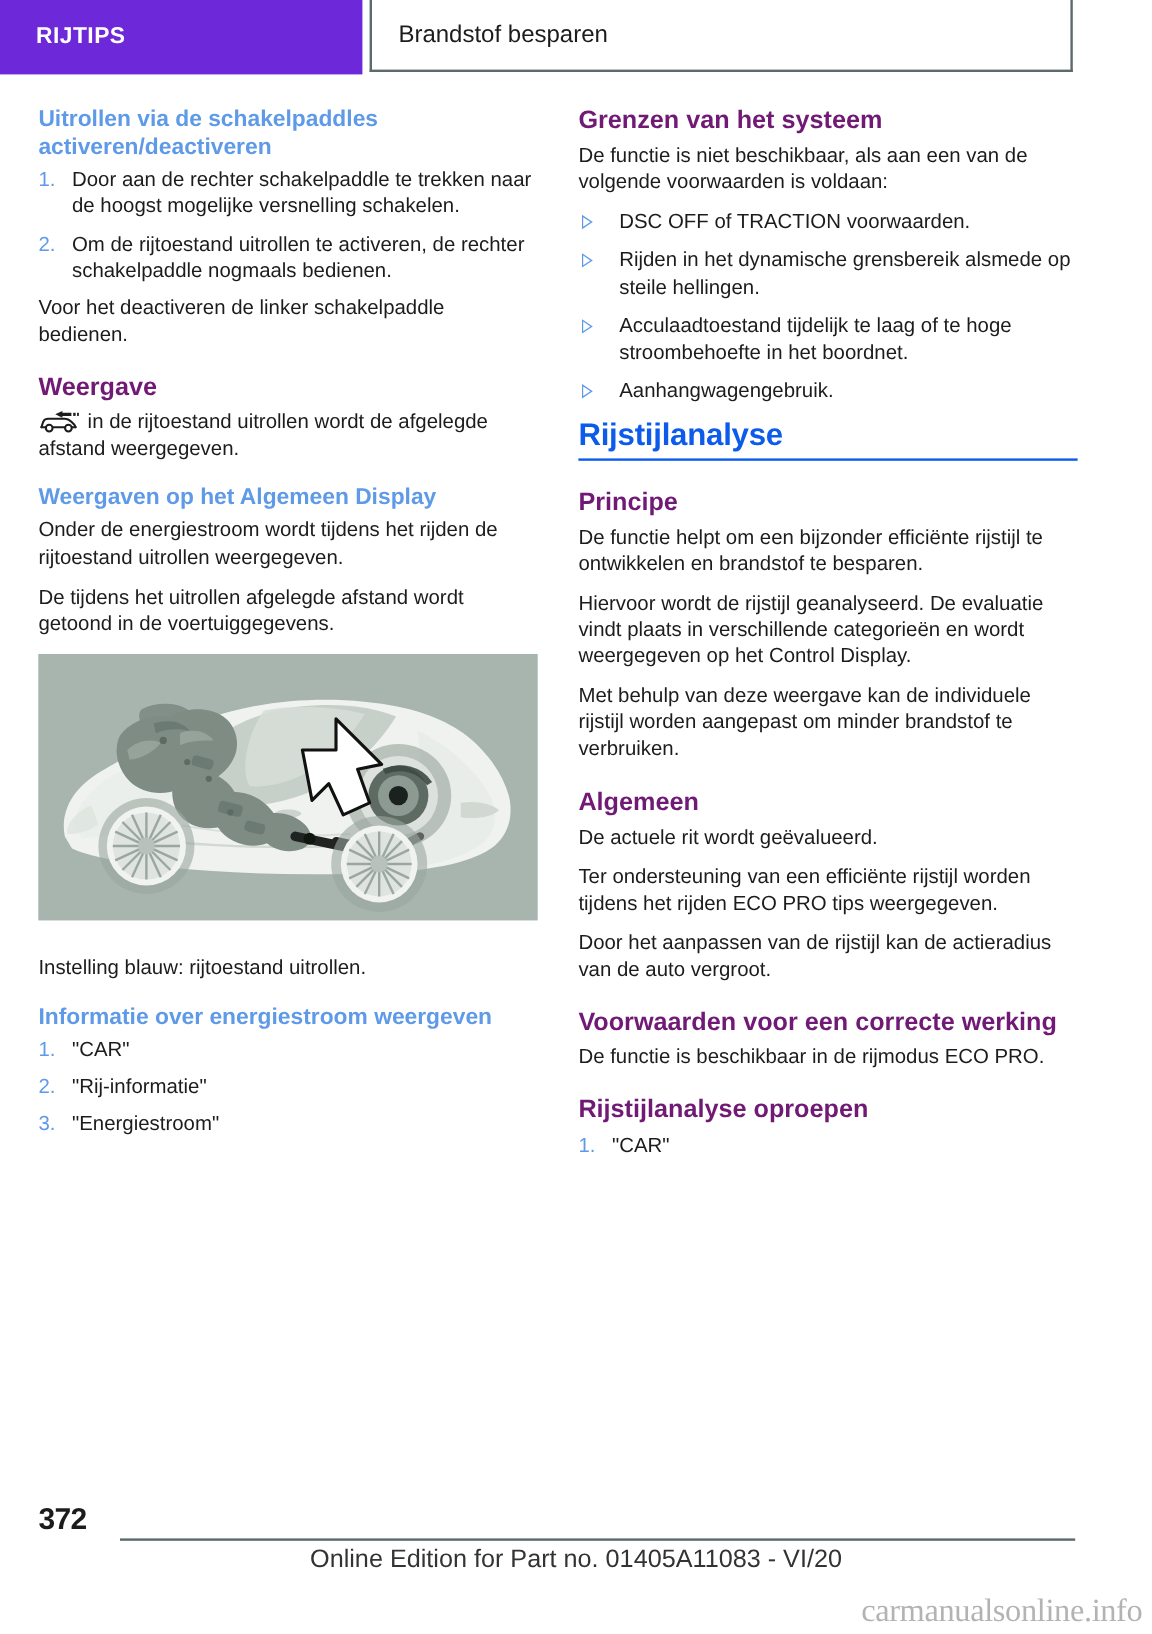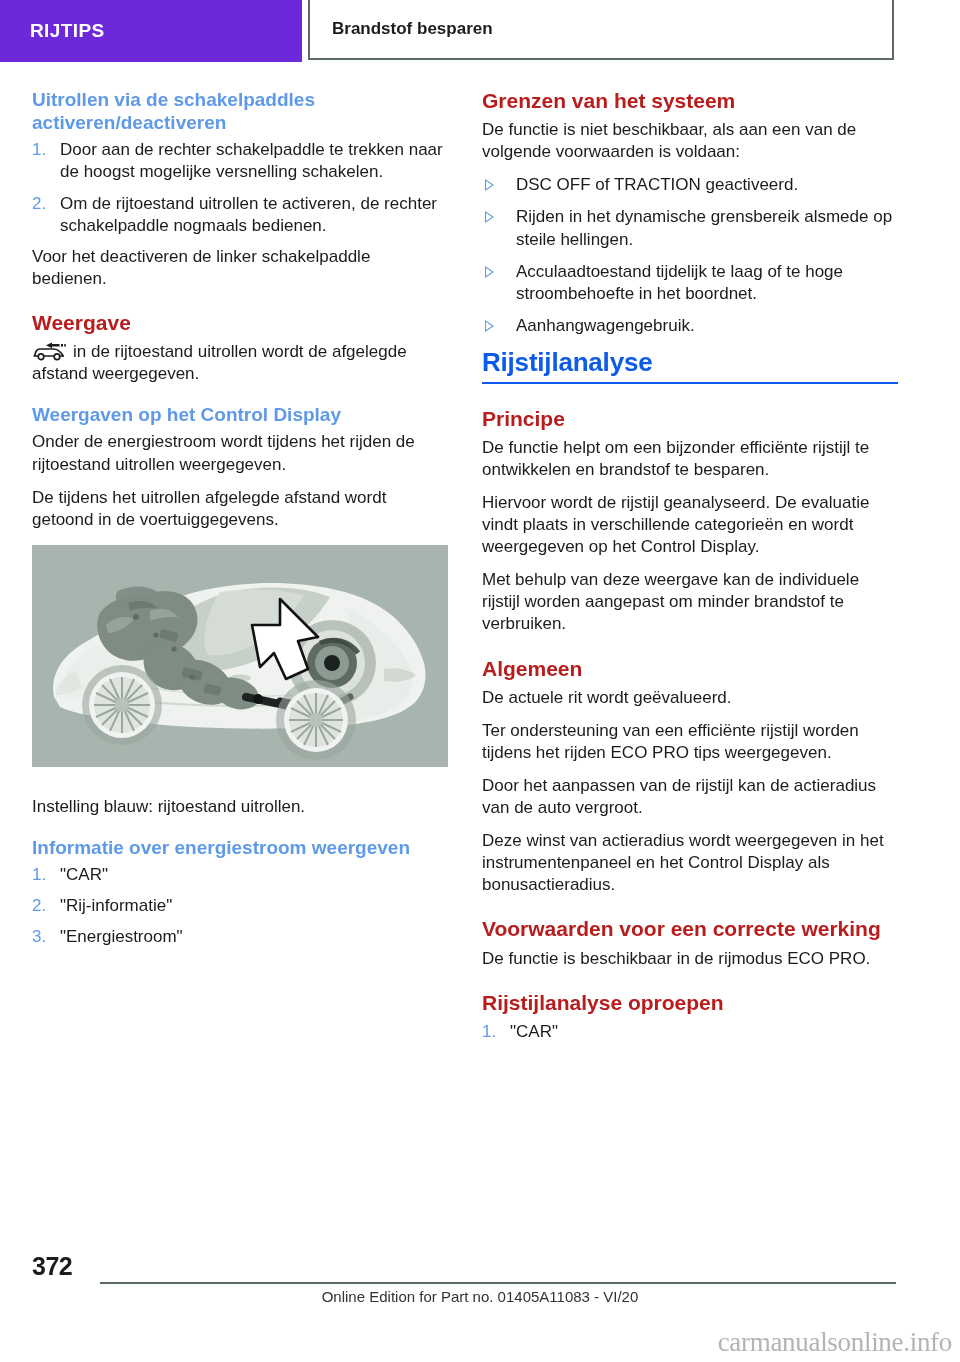--- a/index.html
+++ b/index.html
@@ -47,24 +47,23 @@
     width: 586px;
     height: 60px;
     border: 2px solid #5c6a6b;
     border-top: none;
     box-sizing: border-box;
     background: #ffffff;
     display: flex;
     align-items: center;
   }
   .header-crumb-label {
-    font-size: 17px;
+    font-size: 20px;
     color: #1c1c1c;
     padding-left: 22px;
-    font-weight: bold;
   }
 
   
   .content {
     position: absolute;
     top: 88px;
     left: 0;
     width: 960px;
   }
   .col {
@@ -86,21 +85,21 @@
   }
   .sec-rule {
     border: none;
     border-top: 2px solid #0d5bea;
     margin: 2px 0 22px 0;
     height: 0;
   }
   h2.h-strong {
     font-size: 21px;
     font-weight: bold;
-    color: #b91c1c;
+    color: #701a75;
     margin: 20px 0 6px 0;
     line-height: 1.2;
   }
   h2.h-strong.tight { margin-top: 16px; }
   h3.h-light {
     font-size: 19px;
     font-weight: bold;
     color: #5f9ae8;
     margin: 18px 0 5px 0;
     line-height: 1.22;
@@ -215,21 +214,21 @@
     width: 796px;
     height: 2px;
     background: #5c6a6b;
   }
   .footer-edition {
     position: absolute;
     left: 0;
     top: 44px;
     width: 960px;
     text-align: center;
-    font-size: 15px;
+    font-size: 21px;
     color: #333333;
   }
   .watermark {
     position: absolute;
     right: 8px;
     top: 1327px;
     font-size: 27px;
     color: #b3b3b3;
     letter-spacing: -0.3px;
     font-family: Liberation Serif, serif;
@@ -276,21 +275,21 @@
               <circle cx="18" cy="29.5" r="5.6" fill="#ffffff"></circle>
               <circle cx="50" cy="29.5" r="5.6" fill="#ffffff"></circle>
             </g>
             <g fill="#1c1c1c">
               <path d="M55 4 L40 4 L40 0.8 L28 6.6 L40 12.4 L40 9.2 L55 9.2 Z"></path>
               <rect x="58" y="4" width="4" height="5.2"></rect>
               <rect x="64.4" y="4" width="3" height="5.2"></rect>
             </g>
           </svg></span><span>in de rijtoestand uitrollen wordt de afgelegde afstand weergegeven.</span></p>
 
-    <h3 class="h-light">Weergaven op het Control Display</h3>
+    <h3 class="h-light">Weergaven op het Algemeen Display</h3>
 
     <p class="body">Onder de energiestroom wordt tijdens het rijden de rijtoestand uitrollen weergegeven.</p>
     <p class="body">De tijdens het uitrollen afgelegde afstand wordt getoond in de voertuiggegevens.</p>
 
     <div class="figure">
       <svg width="416" height="222" viewBox="0 0 416 222" xmlns="http://www.w3.org/2000/svg">
         <rect x="0" y="0" width="416" height="222" fill="#a8b5ae"></rect>
 
         <g>
           <path d="M22 152 C18 132 28 112 52 98 C84 79 124 58 160 48 C208 35 262 36 300 44 C330 50 352 62 366 76 C380 90 388 104 392 118 C396 134 392 150 380 160 C364 173 330 180 292 182 C236 185 168 184 110 178 C70 174 40 168 28 162 Z" fill="#f4f6f4" opacity="0.93"></path>
@@ -424,21 +423,21 @@
 
   <div class="col col-right">
 
     <h2 class="h-strong" style="margin-top:0">Grenzen van het systeem</h2>
 
     <p class="body">De functie is niet beschikbaar, als aan een van de volgende voorwaarden is voldaan:</p>
 
     <ul class="tri">
       <li>
         <span class="tri-marker"></span>
-        <span>DSC OFF of TRACTION geactiveerd.</span>
+        <span>DSC OFF of TRACTION voorwaarden.</span>
       </li>
       <li>
         <span class="tri-marker"></span>
         <span>Rijden in het dynamische grensbereik alsmede op steile hellingen.</span>
       </li>
       <li>
         <span class="tri-marker"></span>
         <span>Acculaadtoestand tijdelijk te laag of te hoge stroombehoefte in het boordnet.</span>
       </li>
       <li>
@@ -452,21 +451,20 @@
 
     <h2 class="h-strong tight" style="margin-top:0">Principe</h2>
     <p class="body">De functie helpt om een bijzonder efficiënte rijstijl te ontwikkelen en brandstof te besparen.</p>
     <p class="body">Hiervoor wordt de rijstijl geanalyseerd. De evaluatie vindt plaats in verschillende categorieën en wordt weergegeven op het Control Display.</p>
     <p class="body">Met behulp van deze weergave kan de individuele rijstijl worden aangepast om minder brandstof te verbruiken.</p>
 
     <h2 class="h-strong">Algemeen</h2>
     <p class="body">De actuele rit wordt geëvalueerd.</p>
     <p class="body">Ter ondersteuning van een efficiënte rijstijl worden tijdens het rijden ECO PRO tips weergegeven.</p>
     <p class="body">Door het aanpassen van de rijstijl kan de actieradius van de auto vergroot.</p>
-    <p class="body">Deze winst van actieradius wordt weergegeven in het instrumentenpaneel en het Control Display als bonusactieradius.</p>
 
     <h2 class="h-strong">Voorwaarden voor een correcte werking</h2>
     <p class="body">De functie is beschikbaar in de rijmodus ECO PRO.</p>
 
     <h2 class="h-strong">Rijstijlanalyse oproepen</h2>
     <ol class="num">
       <li>
         <span class="num-marker">1.</span>
         <span>"CAR"</span>
       </li>

